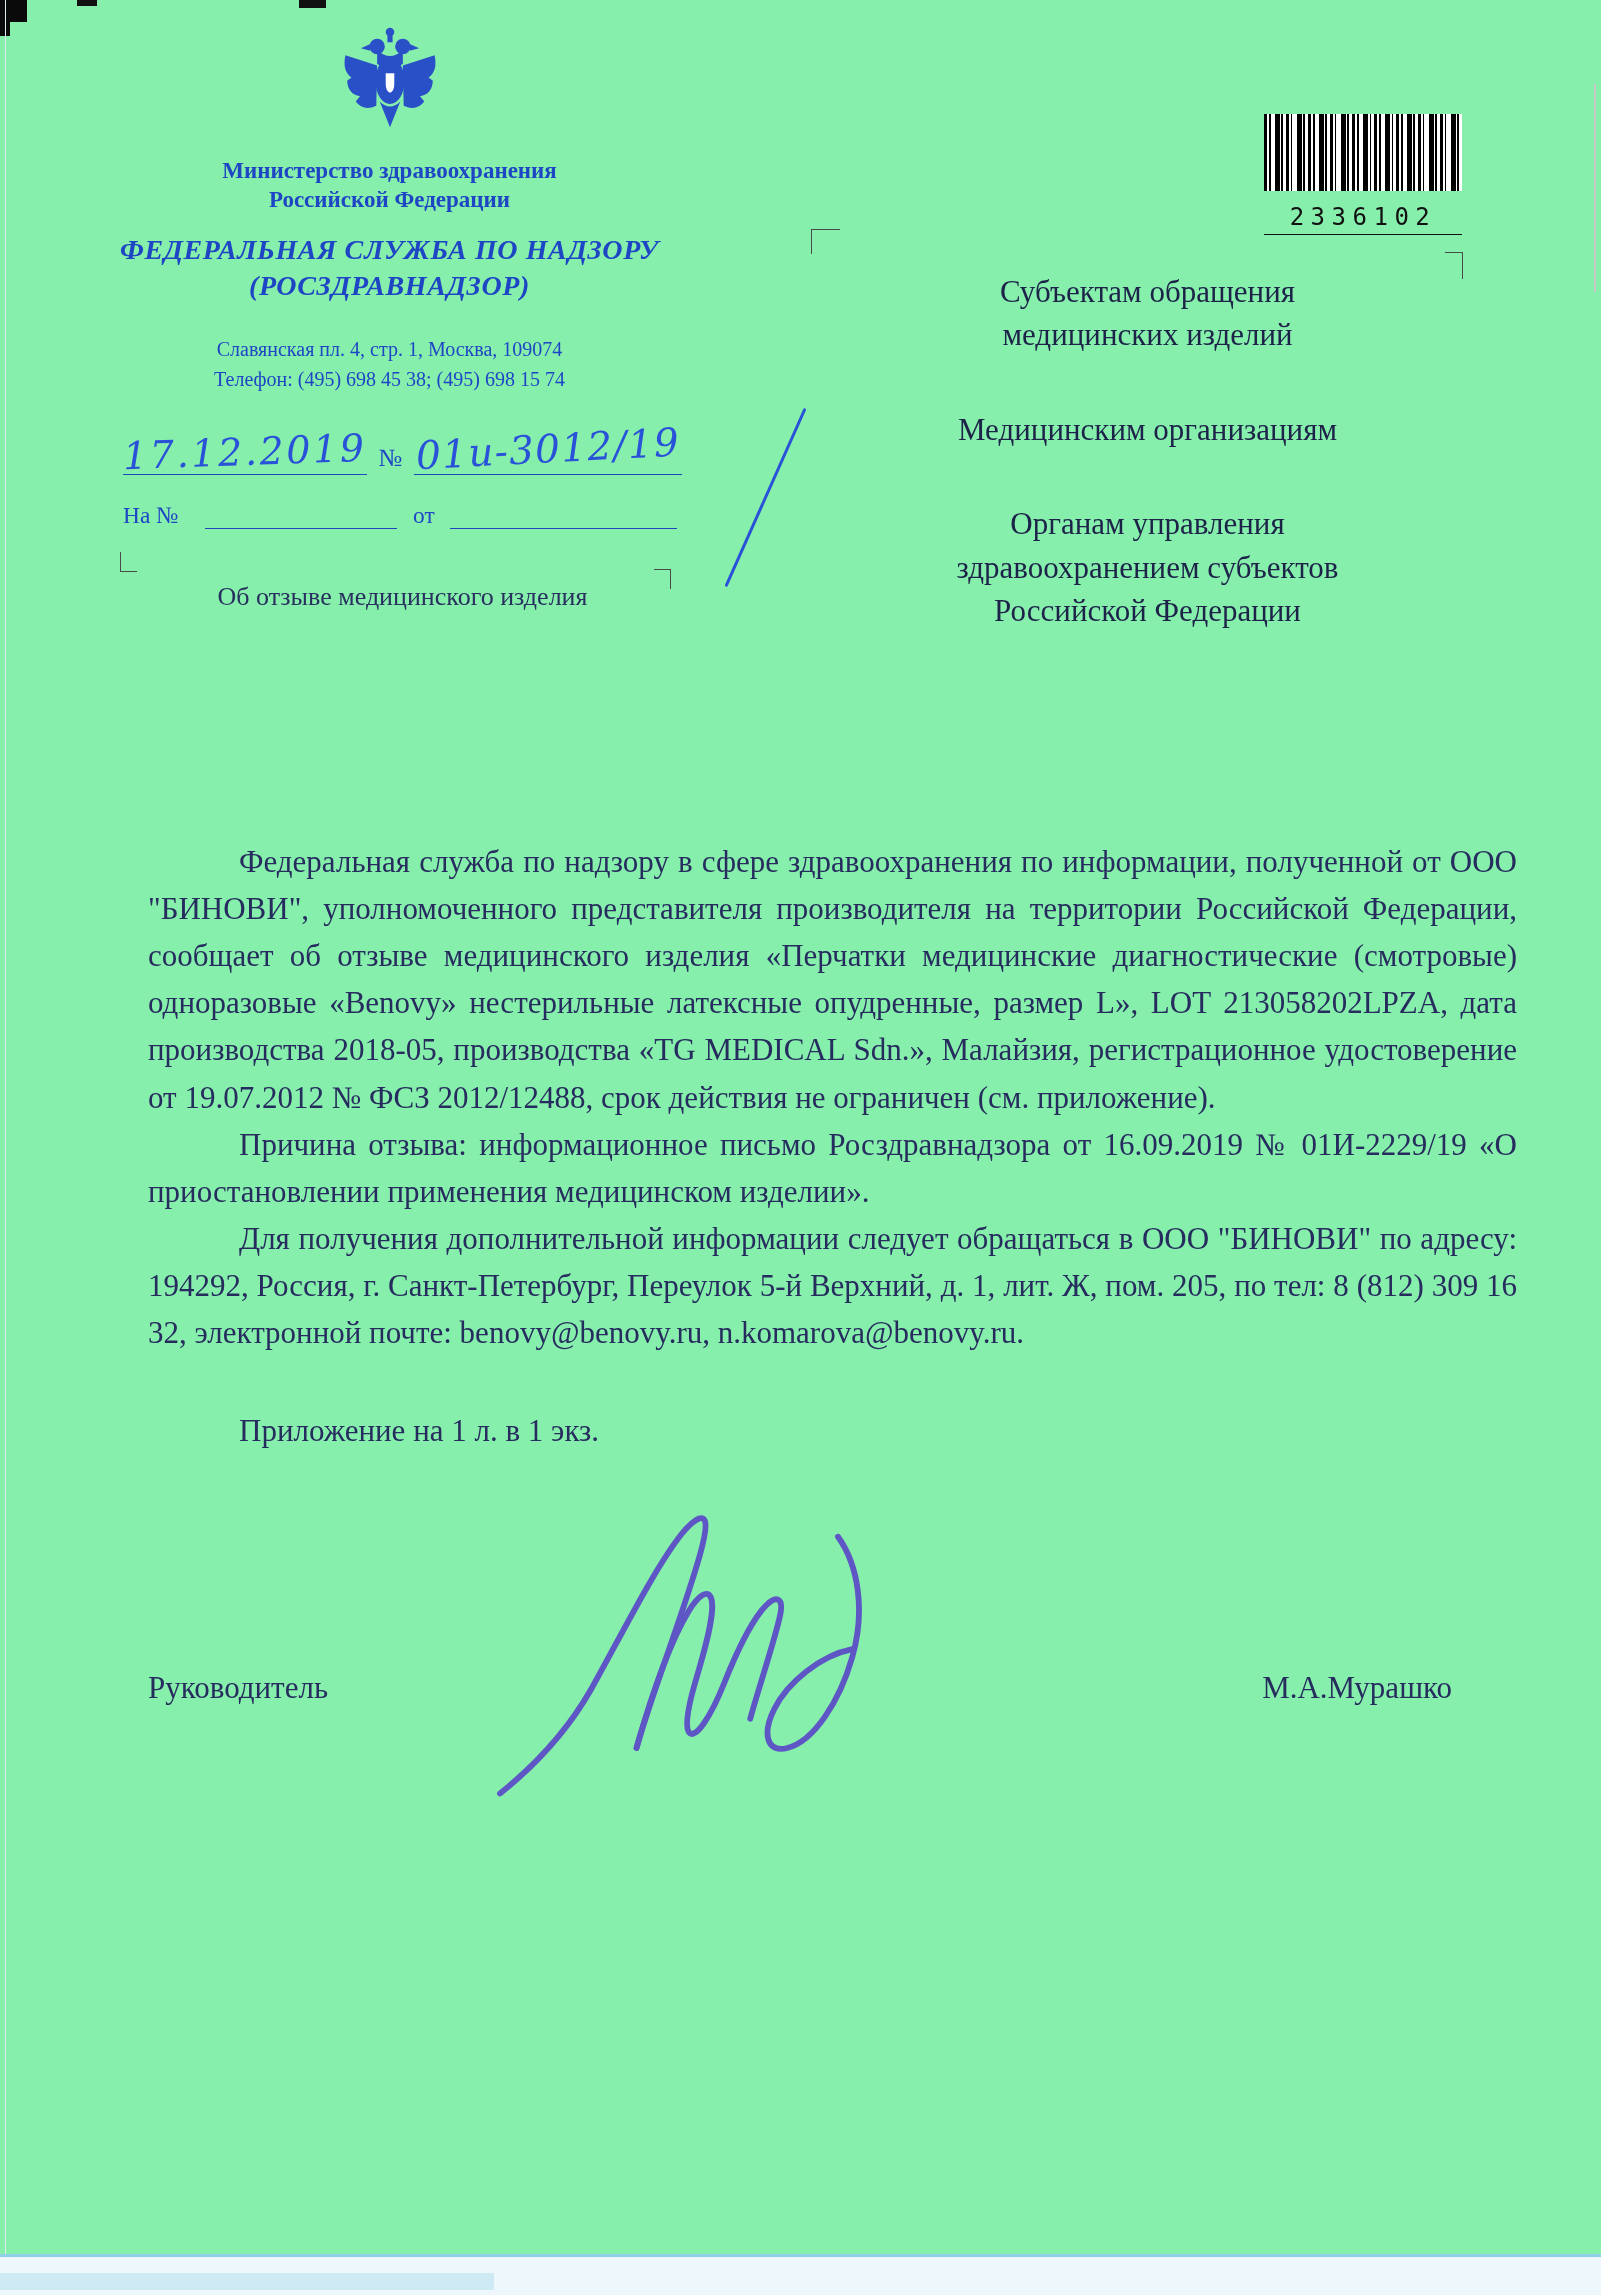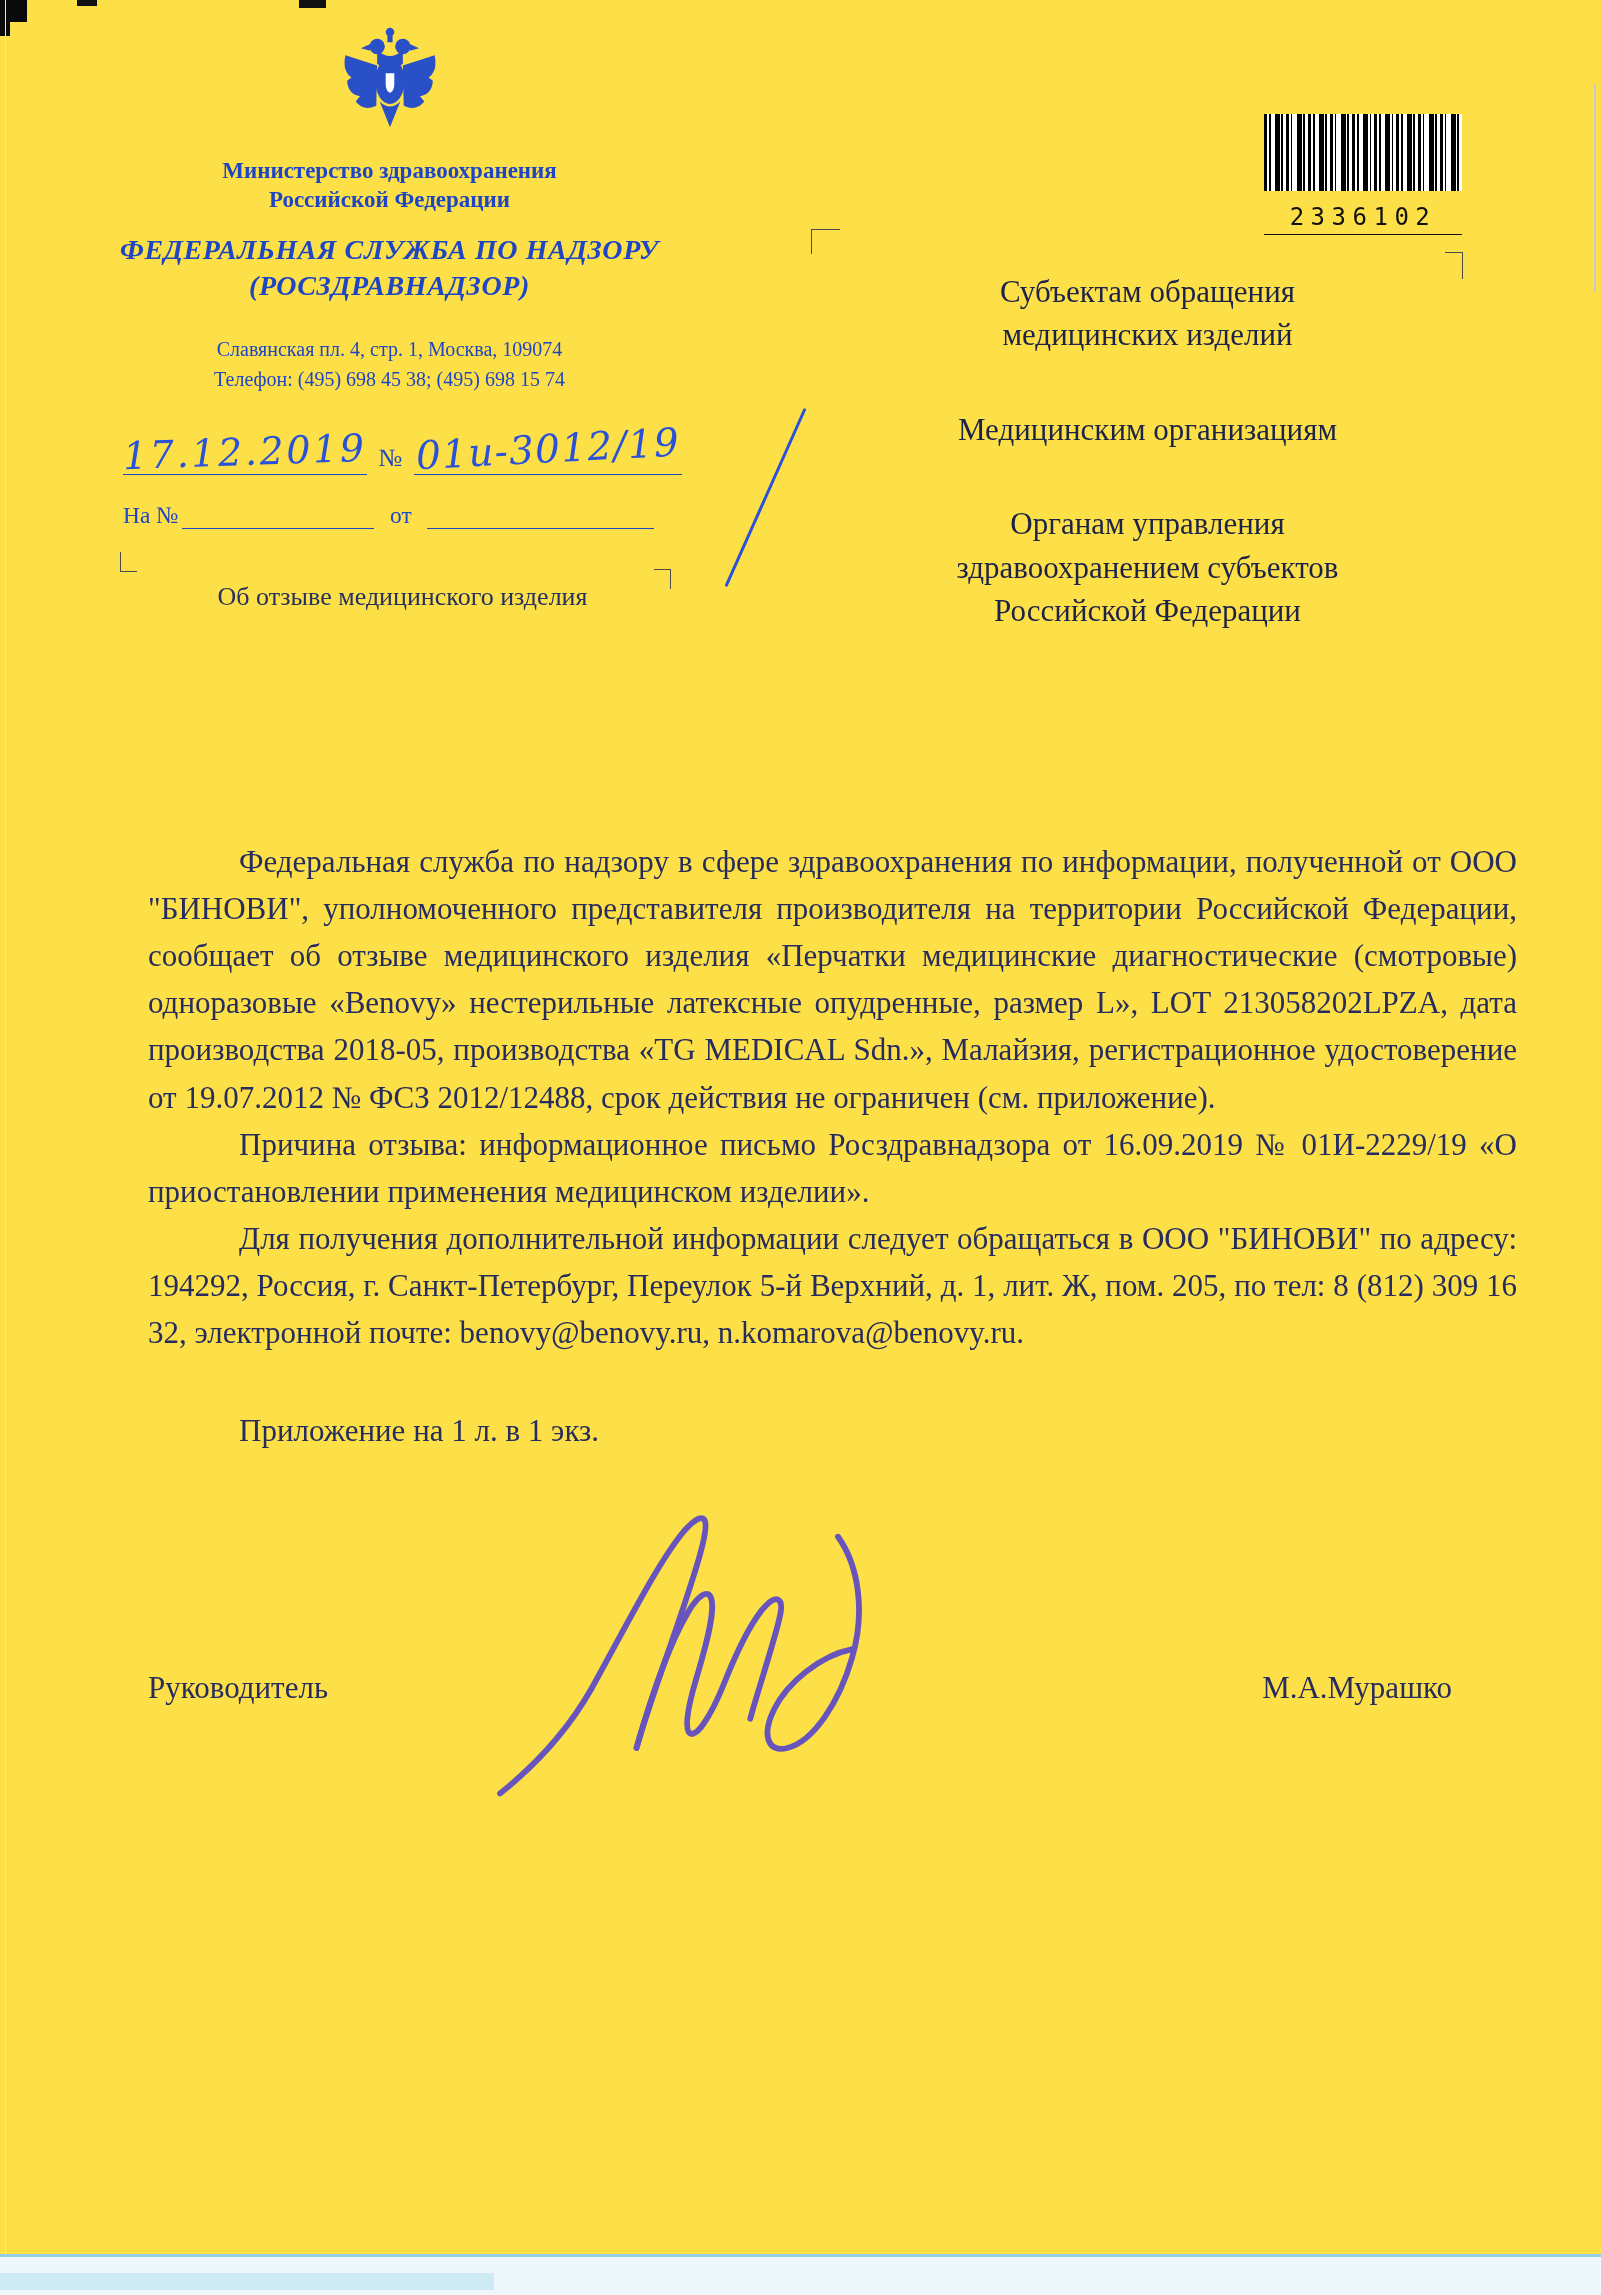--- a/index.html
+++ b/index.html
@@ -1,21 +1,21 @@
 <!DOCTYPE html>
 <html style="font-size:10.4px"><head>
 <meta charset="utf-8">
 <style>
   * { margin: 0; padding: 0; box-sizing: border-box; }
   html, body { background: #ffffff; }
   .page {
     position: relative;
     width: 1601px;
     height: 2295px;
-    background: #fde047;
+    background: #86efac;
     overflow: hidden;
     font-family: "Liberation Serif", serif;
   }
 
   
   .art { position: absolute; }
   .art-corner-tl { left: 0; top: 0; width: 27px; height: 22px; background: #0a0a0a; }
   .art-corner-tl2 { left: 0; top: 22px; width: 10.4px; height: 14.3px; background: #0a0a0a; }
   .art-tick-1 { left: 77px; top: 0; width: 19.5px; height: 5.8px; background: #111; }
   .art-tick-2 { left: 299px; top: 0; width: 27px; height: 8.4px; background: #111; }
@@ -46,21 +46,21 @@
   .num-u { width: 279px; text-align: center; position: relative; }
   .hand {
     font-family: "DejaVu Serif", serif;
     font-style: italic;
     color: #2a52d8;
     display: inline-block;
   }
   .hand-date { font-size: 38px; letter-spacing: 2.6px; transform: rotate(-2deg); }
   .hand-num  { font-size: 39px; letter-spacing: 1.3px; transform: rotate(-3deg) translateY(-2.6px); }
   .na-row { margin-top: 27px; font-size: 23.4px; display: flex; align-items: flex-end; }
-  .na-label { margin-right: 4px; }
+  .na-label { margin-right: 27px; }
   .na-blank1 { width: 192px; margin-right: 15.6px; }
   .na-blank2 { width: 227px; }
   .ot-label { margin-right: 15.6px; }
   .pen-stroke {
     position: absolute; left: 764px; top: 400px;
     width: 3.2px; height: 195px;
     background: #2a52d8; border-radius: 1.9px;
     transform: rotate(24deg);
   }
 

